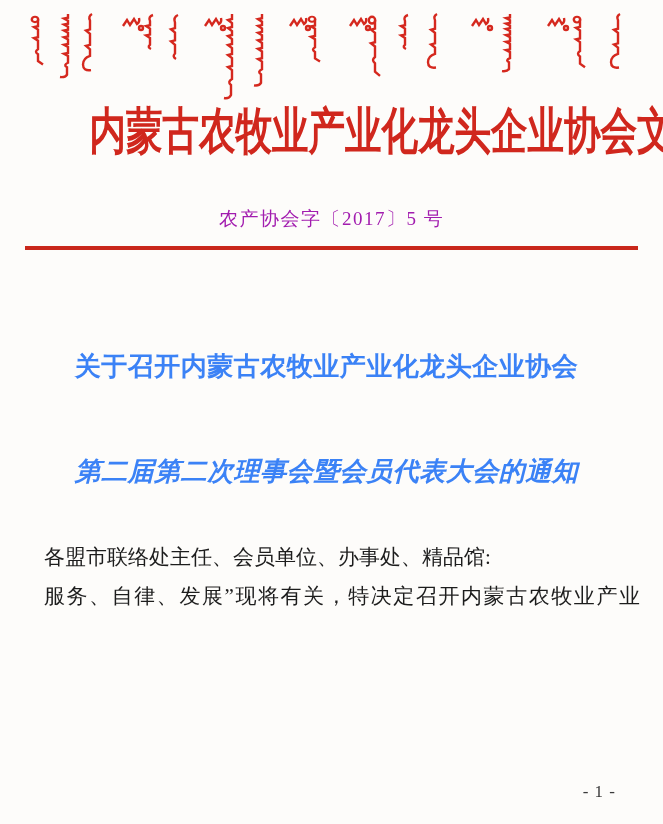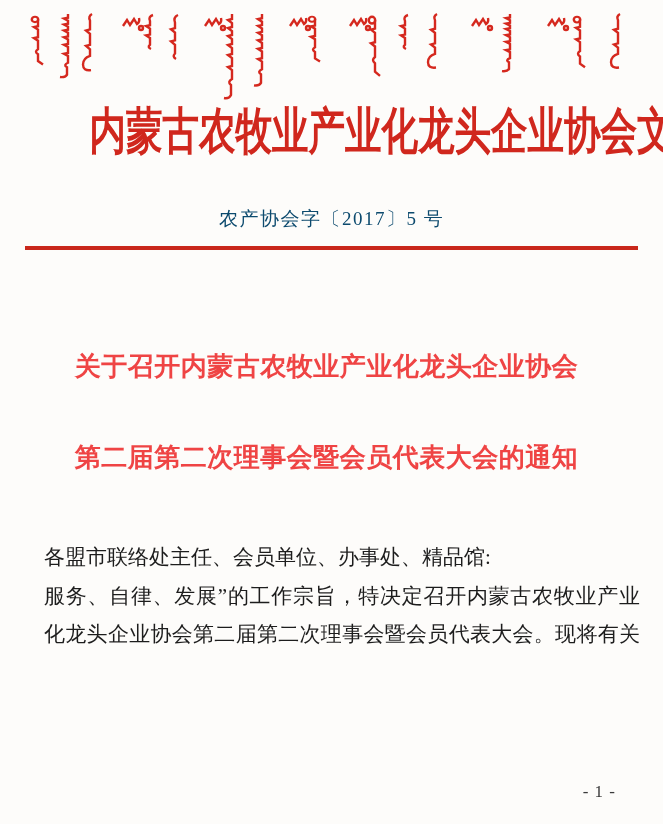--- a/index.html
+++ b/index.html
@@ -16,32 +16,32 @@
   }
   #org-title{
     position:absolute;top:94px;left:0;width:663px;
     text-align:center;white-space:nowrap;
     font-size:50px;font-weight:bold;line-height:74px;
     color:#d0271d;
     transform:scaleX(0.73);transform-origin:50% 50%;
   }
   #doc-number{
     position:absolute;top:206px;left:0;width:663px;
-    text-align:center;font-size:19px;letter-spacing:1.5px;color:#0c4a6e;
+    text-align:center;font-size:19px;letter-spacing:1.5px;color:#a21caf;
   }
   #red-rule{
     position:absolute;top:246px;left:25px;width:613px;height:4px;
     background:#c9271b;
   }
   .notice-title{
     position:absolute;left:0;width:653px;text-align:center;
-    font-size:26px;font-weight:bold;color:#ef4444;letter-spacing:0.5px;
+    font-size:26px;font-weight:bold;color:#3b82f6;letter-spacing:0.5px;
   }
   #title1{top:349px;}
-  #title2{top:440px;}
+  #title2{top:454px;font-style:italic;}
   #body{
     position:absolute;top:538px;left:44px;width:596px;
     font-size:21px;line-height:38.5px;color:#1d1d1d;
   }
   #body .line{min-height:38.5px;}
   #body .fill{text-align:justify;text-align-last:justify;}
   #body .indent{text-indent:42px;}
   #page-number{
     position:absolute;top:782px;right:47px;
     font-size:17px;letter-spacing:1px;color:#3a3a3a;
@@ -100,19 +100,18 @@
 
   <div id="doc-number">农产协会字〔2017〕5 号</div>
 
   <div id="red-rule"></div>
 
   <div class="notice-title" id="title1">关于召开内蒙古农牧业产业化龙头企业协会</div>
   <div class="notice-title" id="title2">第二届第二次理事会暨会员代表大会的通知</div>
 
   <div id="body">
     <div class="line">各盟市联络处主任、会员单位、办事处、精品馆:</div>
-    <div class="line fill">服务、自律、发展”的工作宗旨，特决定召开内蒙古农牧业产业</div>
-    <div class="line fill">化龙头企业协会第二届第二次理事会暨会员代表大会。现将有关</div>
+    <div class="line fill">服务、自律、发展”现将有关，特决定召开内蒙古农牧业产业</div>
   </div>
 
   <div id="page-number">- 1 -</div>
 
 </div>
 
 </body></html>

